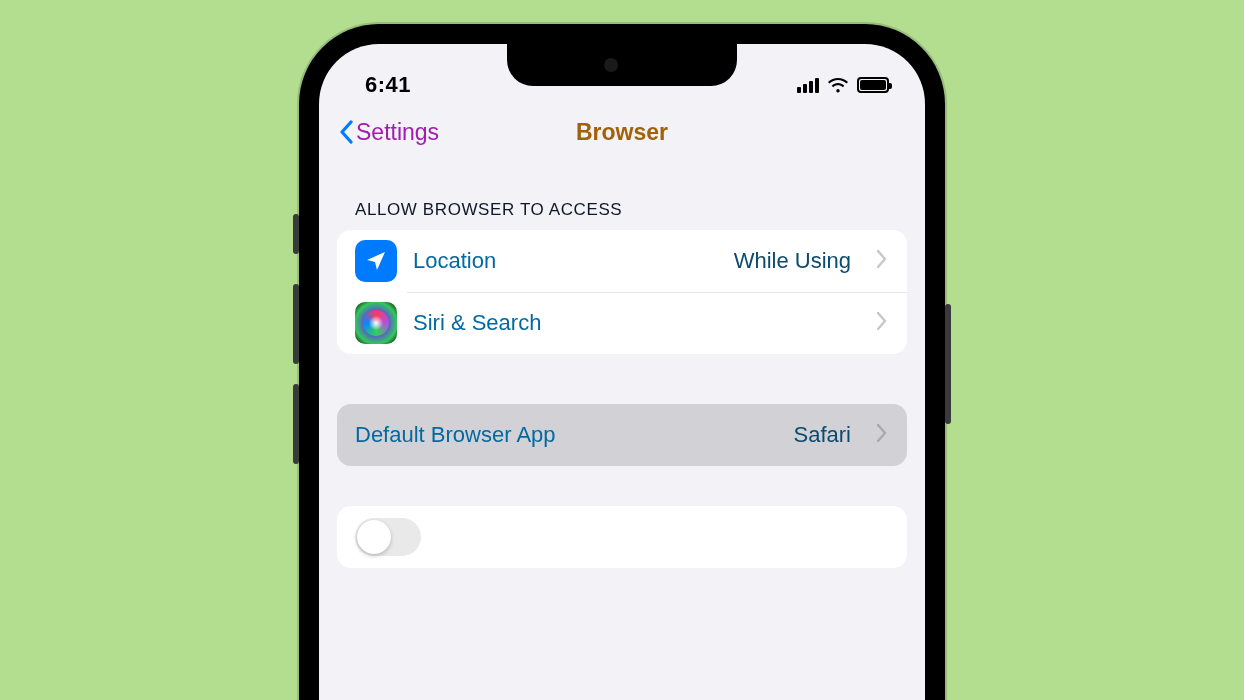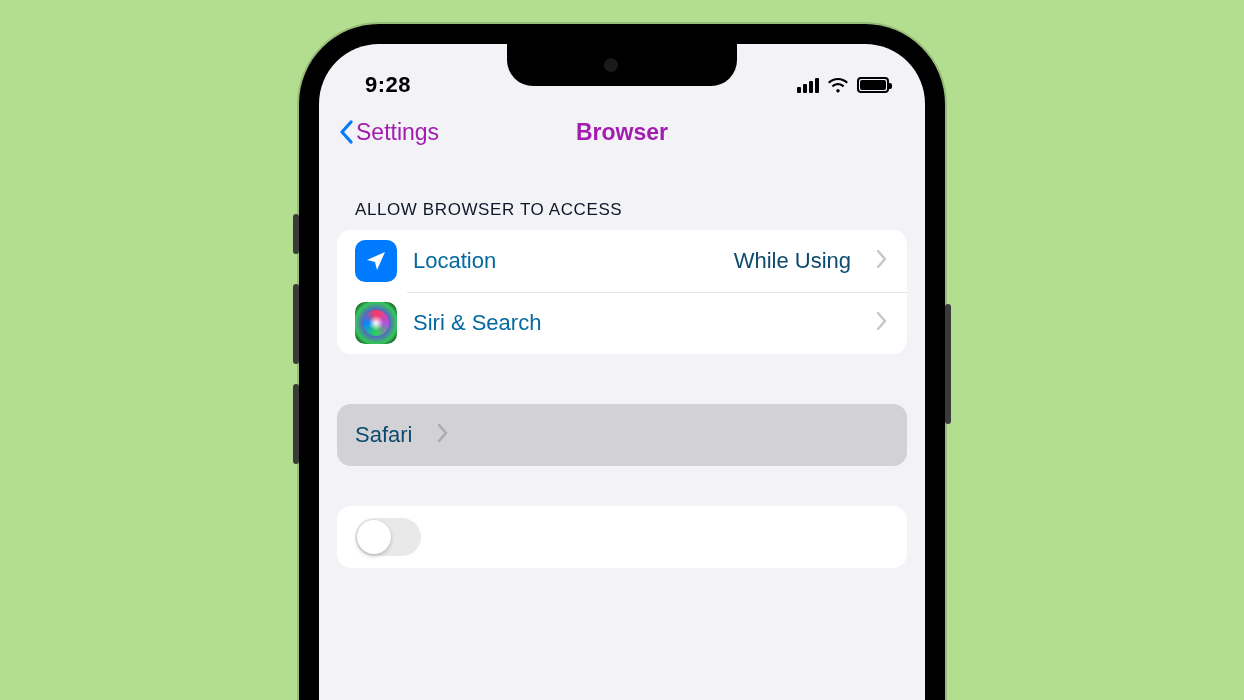--- a/index.html
+++ b/index.html
@@ -112,21 +112,21 @@
     .chevron-left {
       width: 17px; height: 28px;
       display:inline-flex;align-items:center;justify-content:center;
     }
     .nav-title-wrap {
       position:absolute; left:0; right:0; text-align:center; pointer-events:none;
     }
     .nav-title {
       font-size: 23px;
       font-weight: 600;
-      color: #a21caf;
+      color: #a16207;
     }
 
     .content { padding: 0 18px; }
     .section-header {
       font-size: 17px;
       color: #0f172a;
       text-transform: uppercase;
       letter-spacing: 0.6px;
       padding: 44px 18px 10px 18px;
     }
@@ -204,21 +204,21 @@
 <div class="phone-frame">
   <div class="side-button side-left-1"></div>
   <div class="side-button side-left-2"></div>
   <div class="side-button side-left-3"></div>
   <div class="side-button side-right"></div>
   <div class="phone-inner">
     <div class="screen">
       <div class="notch"></div>
 
       <div class="status-bar">
-        <span>9:28</span>
+        <span>6:41</span>
         <div class="status-right">
           <div class="signal-bars">
             <span></span>
               <span></span>
               <span></span>
               <span></span>
           </div>
           <div class="wifi-icon">
             <svg width="22" height="16" viewBox="0 0 22 16">
               <path d="M11 15.5c.9 0 1.7-.8 1.7-1.7S11.9 12 11 12s-1.7.8-1.7 1.7.8 1.8 1.7 1.8zM6.2 10.2c2.7-2.6 6.9-2.6 9.6 0l1.5-1.5c-3.5-3.5-9.1-3.5-12.6 0l1.5 1.5zM2.5 6.5c4.7-4.7 12.3-4.7 17 0L21 5C15.5-.5 6.5-.5 1 5l1.5 1.5z" fill="#000"></path>
@@ -270,20 +270,21 @@
                   <path d="M1 1l7 8-7 8" stroke="#c7c7cc" stroke-width="2.5" fill="none" stroke-linecap="round" stroke-linejoin="round"></path>
                 </svg>
             </span>
           </div>
         </div>
 
         <div class="group-gap"></div>
 
         <div class="group selected">
           <div class="row row-no-icon">
+            <span class="row-label">Default Browser App</span>
             <span class="row-detail">Safari</span>
             <span class="chevron-right">
               <svg width="10" height="18" viewBox="0 0 10 18">
                   <path d="M1 1l7 8-7 8" stroke="#a9a9ae" stroke-width="2.5" fill="none" stroke-linecap="round" stroke-linejoin="round"></path>
                 </svg>
             </span>
           </div>
         </div>
 
         <div class="group-gap-sm"></div>

